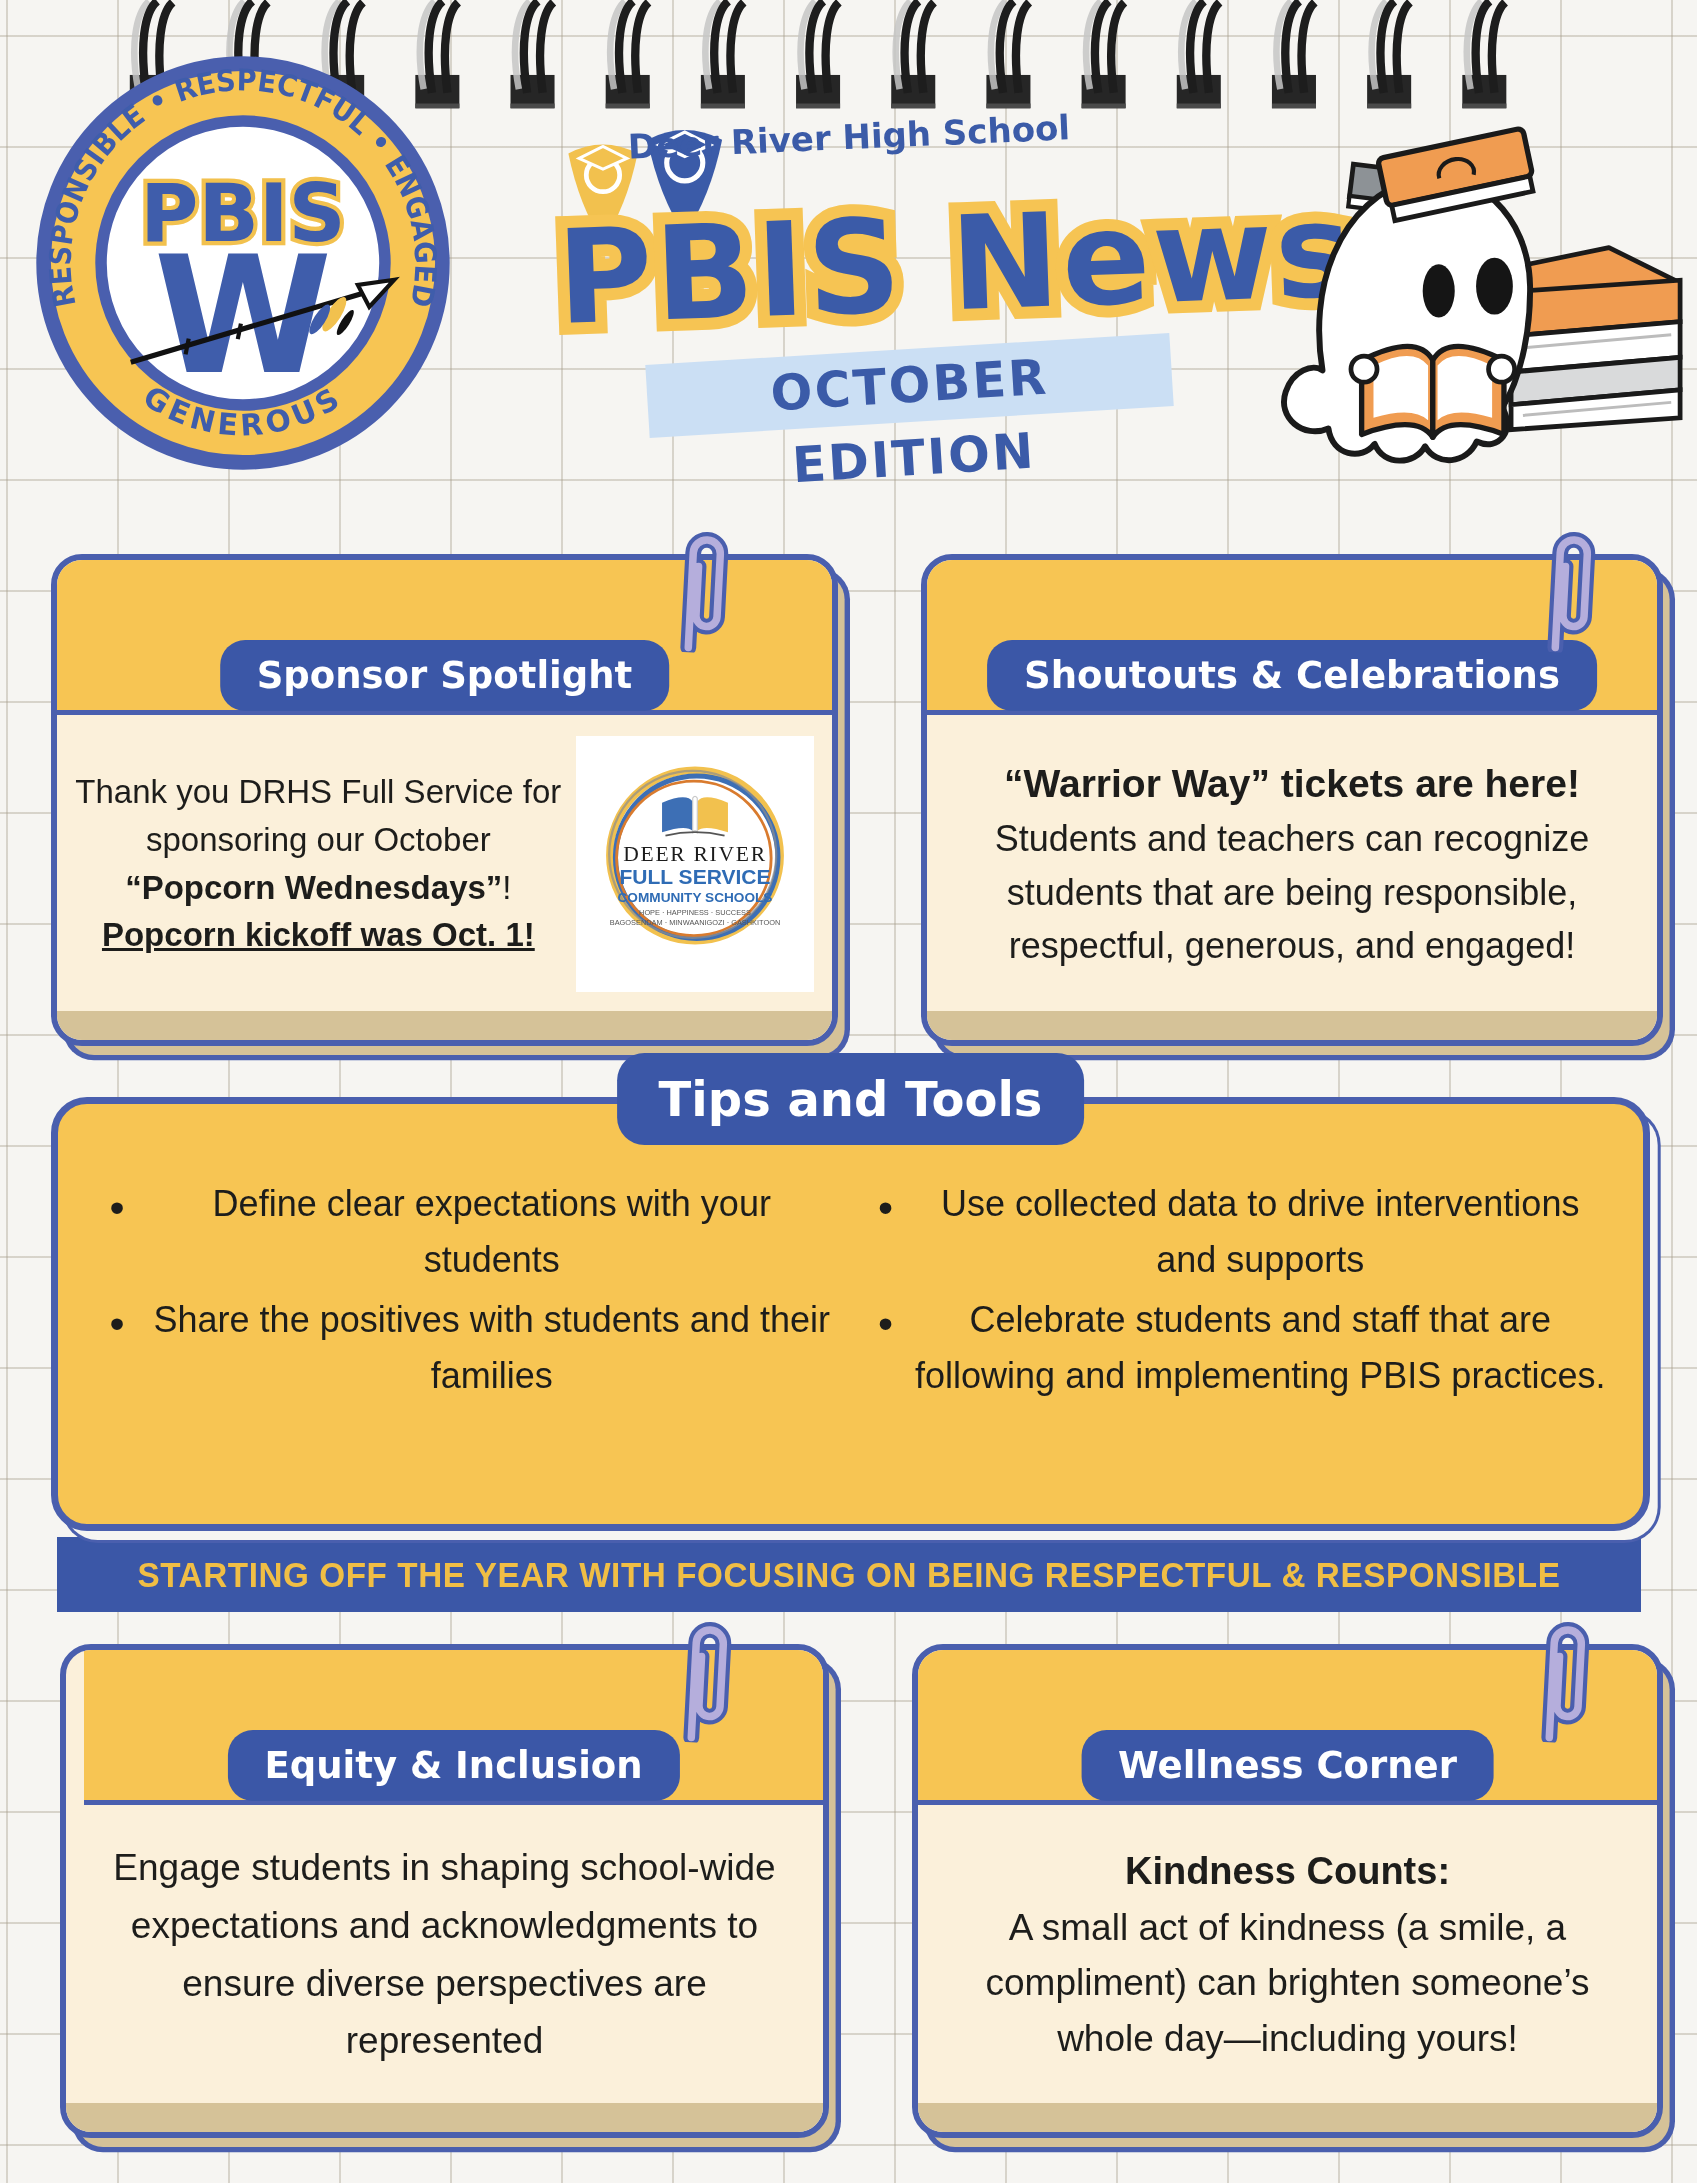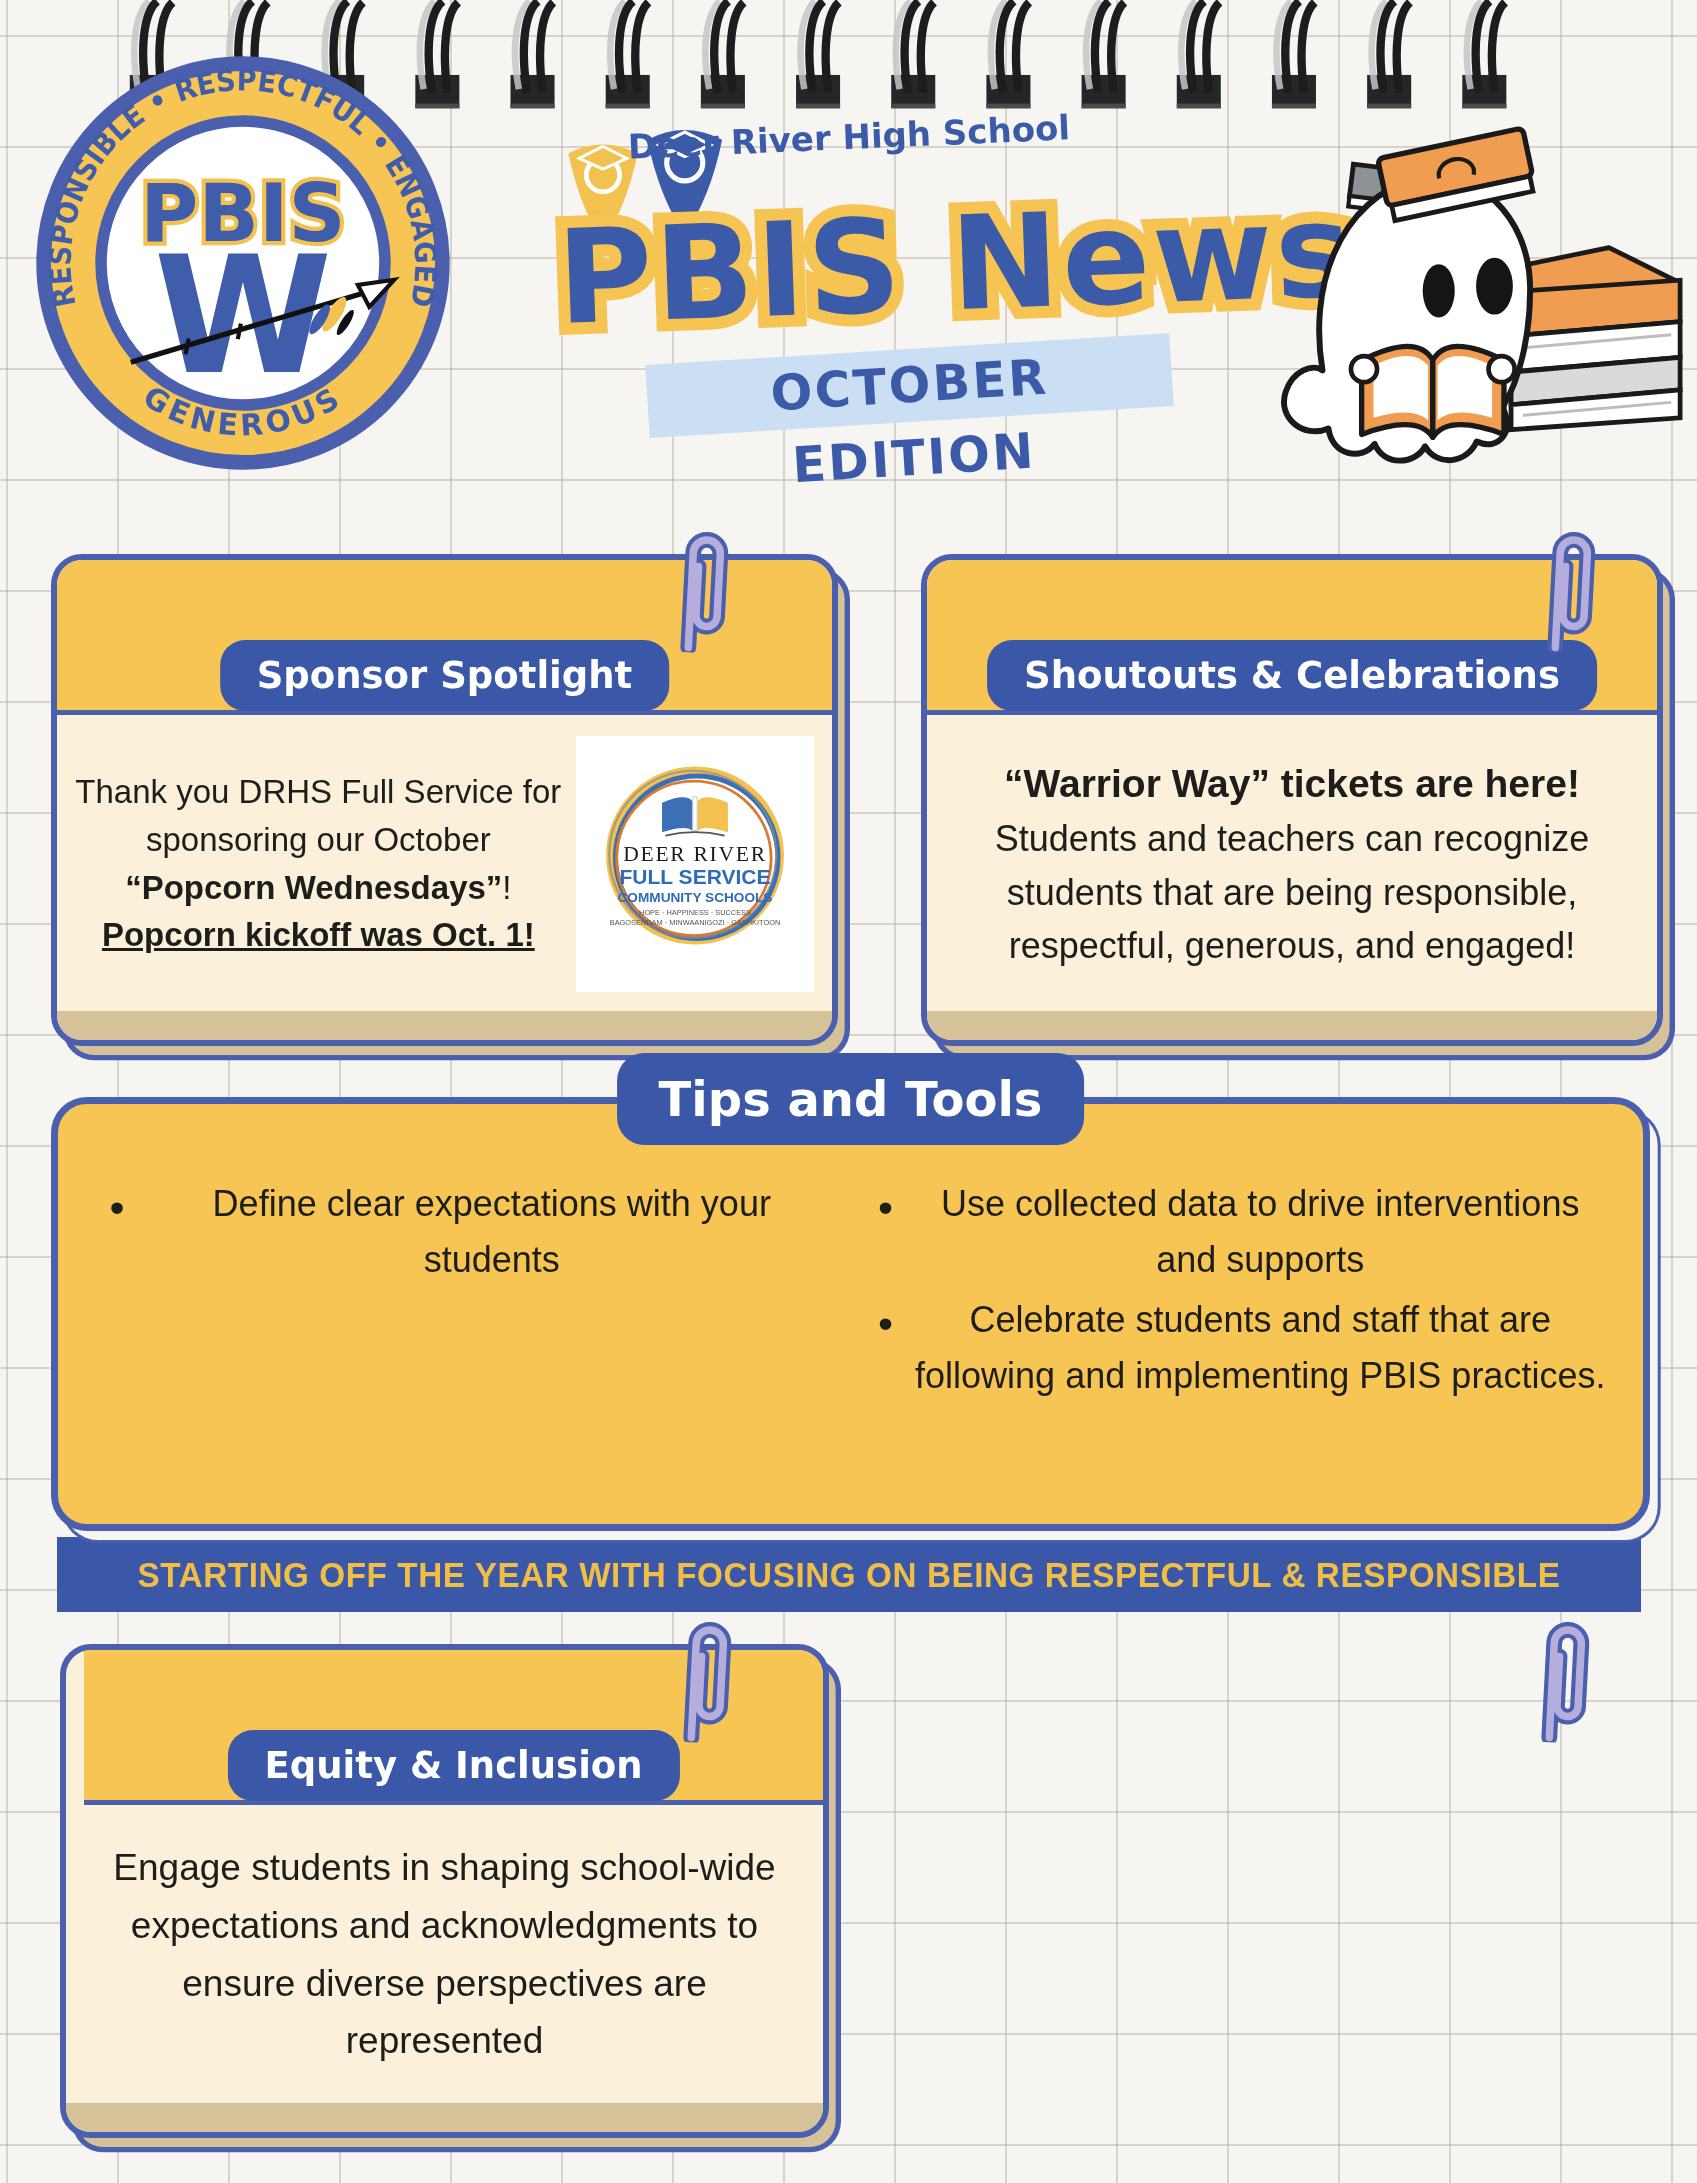--- a/index.html
+++ b/index.html
@@ -263,20 +263,21 @@
       <div>Students and teachers can recognize students that are being responsible, respectful, generous, and engaged!</div>
     </div>
     <div class="card-foot"></div>
   </div>
 
   <div class="tips-box">
     <div class="tips-pill">Tips and Tools</div>
     <div class="tips-cols">
       <ul class="tips-col">
         <li class="tip">Define clear expectations with your students</li>
+        <li class="tip">Share the positives with students and their families</li>
       </ul>
       <ul class="tips-col">
         <li class="tip">Use collected data to drive interventions and supports</li>
         <li class="tip">Celebrate students and staff that are following and implementing PBIS practices.</li>
       </ul>
     </div>
   </div>
 
   <div class="banner">
     <span class="banner-text">STARTING OFF THE YEAR WITH FOCUSING ON BEING RESPECTFUL &amp; RESPONSIBLE</span>
@@ -285,20 +286,30 @@
   <div class="card" style="left:60px;top:1644px;width:739px;height:482px;padding-left:18px;">
     <div class="card-head">
       <div class="card-pill">Equity &amp; Inclusion</div>
     </div>
     <div class="card-body" style="font-size:37px;line-height:1.56;align-items:flex-end;">
       <div>Engage students in shaping school-wide expectations and acknowledgments to ensure diverse perspectives are represented</div>
     </div>
     <div class="card-foot"></div>
   </div>
 
+  <div class="card" style="left:912px;top:1644px;width:739px;height:482px;">
+    <div class="card-head">
+      <div class="card-pill">Wellness Corner</div>
+    </div>
+    <div class="card-body" style="font-size:37px;line-height:1.5;">
+      <div class="wellness-headline">Kindness Counts:</div>
+      <div>A small act of kindness (a smile, a compliment) can brighten someone’s whole day—including yours!</div>
+    </div>
+    <div class="card-foot"></div>
+  </div>
 
   <svg class="clip" style="left:672px;top:517px;" viewBox="0 0 170 360">
     <path d="M52 348 L52 96 A36 36 0 0 1 124 96 L124 262 A28 28 0 0 1 68 262 L68 132" fill="none" stroke="#4a5fae" stroke-width="42" stroke-linecap="round"></path>
     <path d="M52 348 L52 96 A36 36 0 0 1 124 96 L124 262 A28 28 0 0 1 68 262 L68 132" fill="none" stroke="#b5aedc" stroke-width="20" stroke-linecap="round"></path>
   </svg>
   <svg class="clip" style="left:1539px;top:517px;" viewBox="0 0 170 360">
     <path d="M52 348 L52 96 A36 36 0 0 1 124 96 L124 262 A28 28 0 0 1 68 262 L68 132" fill="none" stroke="#4a5fae" stroke-width="42" stroke-linecap="round"></path>
     <path d="M52 348 L52 96 A36 36 0 0 1 124 96 L124 262 A28 28 0 0 1 68 262 L68 132" fill="none" stroke="#b5aedc" stroke-width="20" stroke-linecap="round"></path>
   </svg>
   <svg class="clip" style="left:675px;top:1607px;" viewBox="0 0 170 360">

